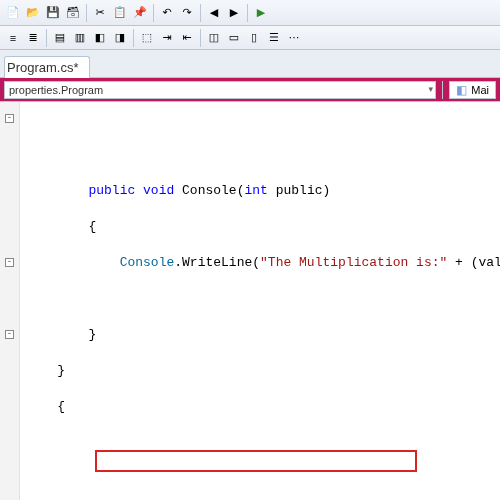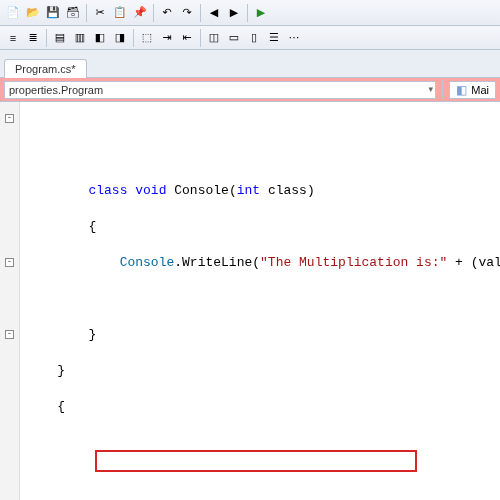--- a/index.html
+++ b/index.html
@@ -31,40 +31,40 @@
 .tabstrip {
   background: #e9edf4;
   border-bottom: 1px solid #b8c4d4;
   display: flex;
   align-items: flex-end;
   padding: 4px 4px 0 4px;
   height: 28px;
   gap: 0;
 }
 .tab {
-  padding: 3px 10px 3px 10px;
-  font-size: 11px;
+  padding: 3px 10px 3px 2px;
+  font-size: 13px;
   border: 1px solid #b8c4d4;
   border-bottom: none;
   background: #e4e8ef;
   color: #333;
   border-radius: 3px 3px 0 0;
   margin-right: 2px;
   cursor: pointer;
 }
 .tab.active {
   background: #fff;
   font-weight: normal;
   position: relative;
   top: 1px;
 }
 .navbar {
   display: flex;
   align-items: center;
-  background: #fca5a5;
+  background: #be185d;
   border-bottom: 1px solid #b8c4d4;
   height: 24px;
   padding: 0 4px;
   gap: 4px;
 }
 .nav-dd {
   flex: 1;
   border: 1px solid #b8c4d4;
   background: #fff;
   height: 18px;
@@ -192,21 +192,21 @@
   </div>
 </div>
 
 <div class="editor">
   <div class="gutter">
     <div class="outline-box" style="top:12px">-</div>
     <div class="outline-box" style="top:156px">-</div>
     <div class="outline-box" style="top:228px">-</div>
   </div>
 <div class="line"></div>
-<div class="line">        <span class="kw">class</span> <span class="kw">void</span><span> Console(</span><span class="kw">int</span><span> class)</span></div>
+<div class="line">        <span class="kw">public</span> <span class="kw">void</span><span> Console(</span><span class="kw">int</span><span> public)</span></div>
 <div class="line">        <span>{</span></div>
 <div class="line">            <span class="type">Console</span><span>.WriteLine(</span><span class="str">"The Multiplication is:"</span><span> + (val</span></div>
 <div class="line"></div>
 <div class="line">        <span>}</span></div>
 <div class="line">    <span>}</span></div>
 <div class="line">    <span>{</span></div>
 <div class="line"></div>
 
 
 

